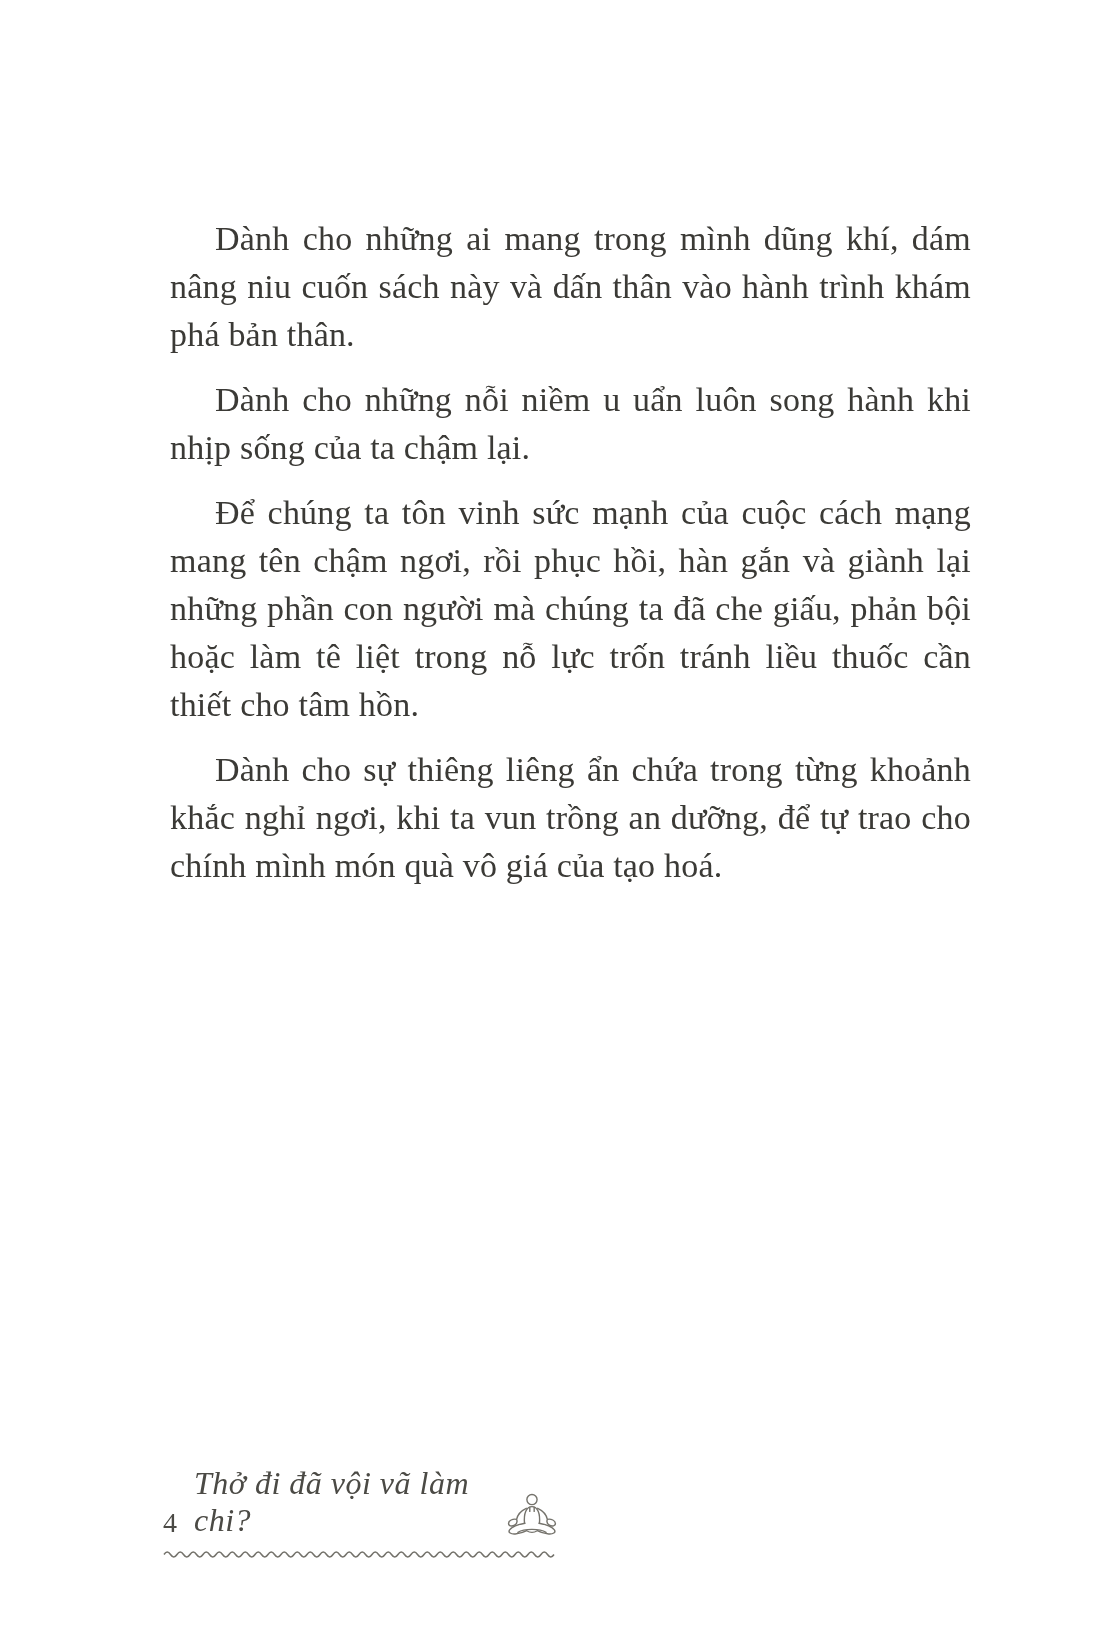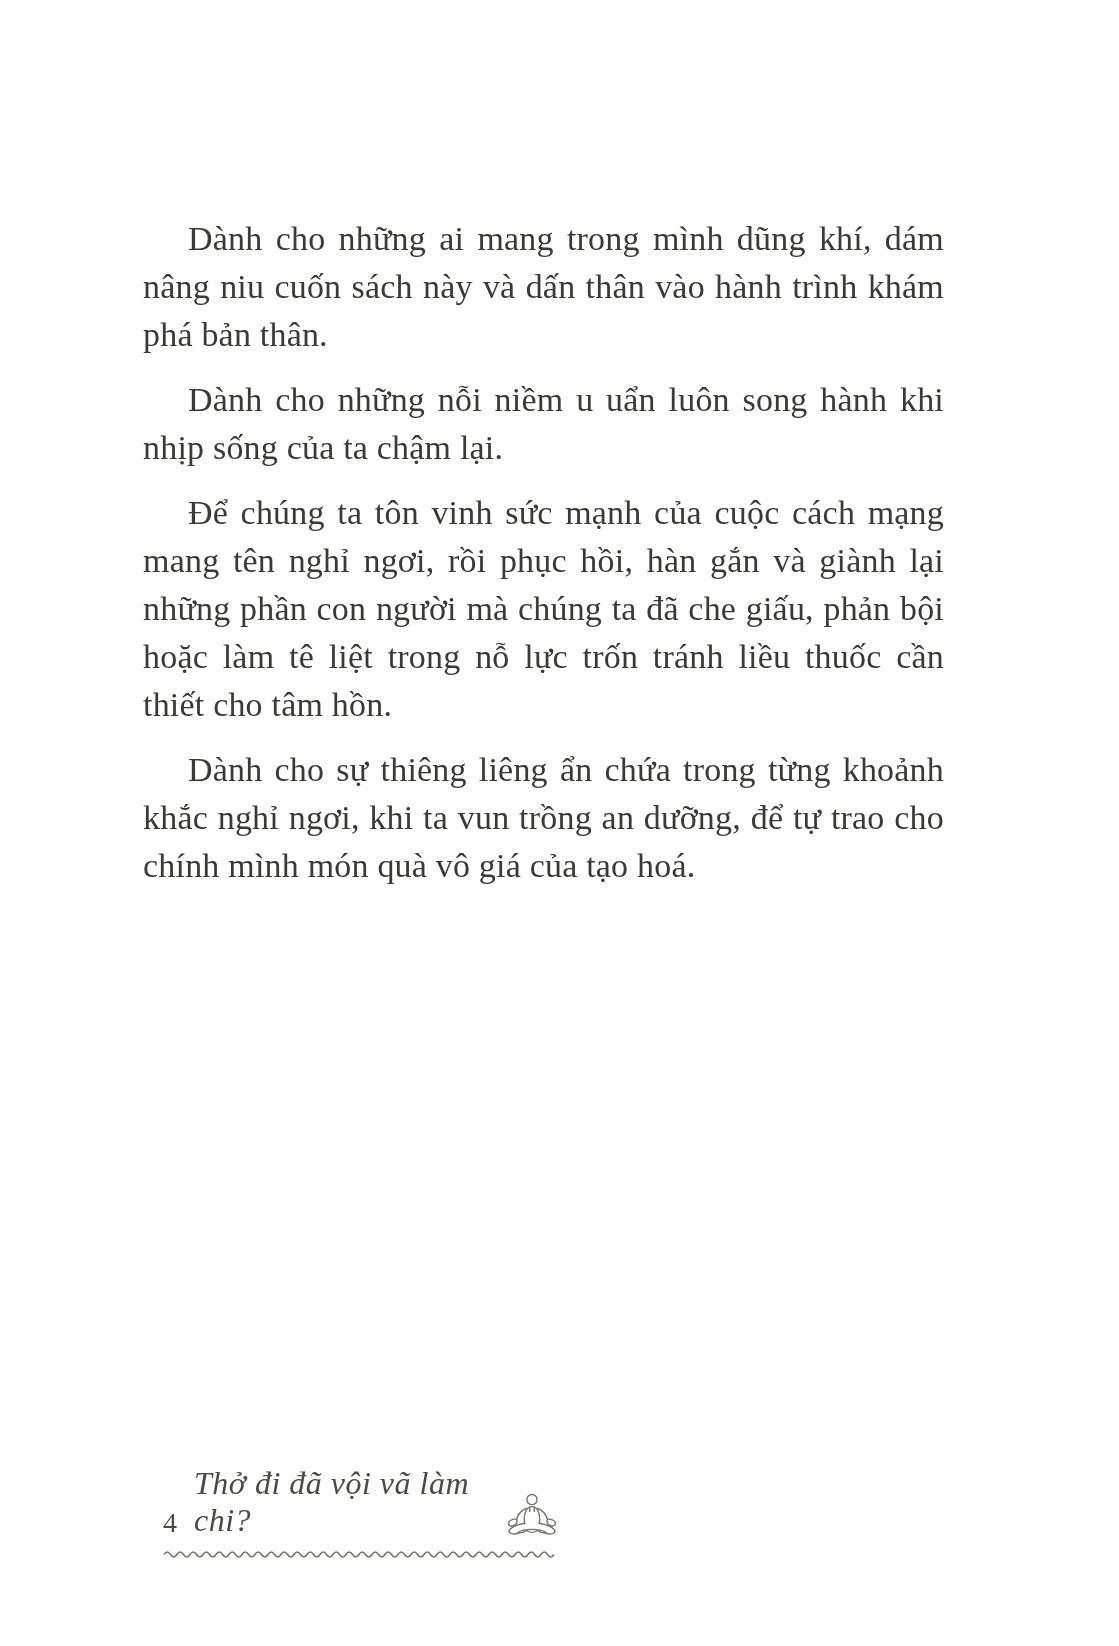--- a/index.html
+++ b/index.html
@@ -10,21 +10,21 @@
   .page {
     position: relative;
     width: 1119px;
     height: 1646px;
     background: #ffffff;
     overflow: hidden;
     font-family: "Liberation Serif", "DejaVu Serif", serif;
   }
   .content {
     position: absolute;
-    left: 143px;
+    left: 170px;
     top: 215px;
     width: 801px;
   }
   .content p {
     margin: 0 0 17px 0;
     font-size: 34px;
     line-height: 48px;
     color: #3b3a36;
     text-align: justify;
     text-indent: 45px;
@@ -76,21 +76,21 @@
   }
 </style>
 </head>
 <body>
 
 <div class="page">
 
   <div class="content">
     <p>Dành cho những ai mang trong mình dũng khí, dám nâng niu cuốn sách này và dấn thân vào hành trình khám phá bản thân.</p>
     <p>Dành cho những nỗi niềm u uẩn luôn song hành khi nhịp sống của ta chậm lại.</p>
-    <p>Để chúng ta tôn vinh sức mạnh của cuộc cách mạng mang tên nghỉ ngơi, rồi phục hồi, hàn gắn và giành lại những phần con người mà chúng ta đã che giấu, phản bội hoặc làm tê liệt trong nỗ lực trốn tránh liều thuốc cần thiết cho tâm hồn.</p>
+    <p>Để chúng ta tôn vinh sức mạnh của cuộc cách mạng mang tên chậm ngơi, rồi phục hồi, hàn gắn và giành lại những phần con người mà chúng ta đã che giấu, phản bội hoặc làm tê liệt trong nỗ lực trốn tránh liều thuốc cần thiết cho tâm hồn.</p>
     <p>Dành cho sự thiêng liêng ẩn chứa trong từng khoảnh khắc nghỉ ngơi, khi ta vun trồng an dưỡng, để tự trao cho chính mình món quà vô giá của tạo hoá.</p>
   </div>
 
   <div class="footer">
     <div class="footer-row">
       <span class="page-number">4</span>
       <span class="running-title">Thở đi đã vội vã làm chi?</span>
       <svg class="meditator" width="62" height="56" viewBox="0 0 64 58">
 
         <circle cx="33" cy="8" r="5.8"></circle>

